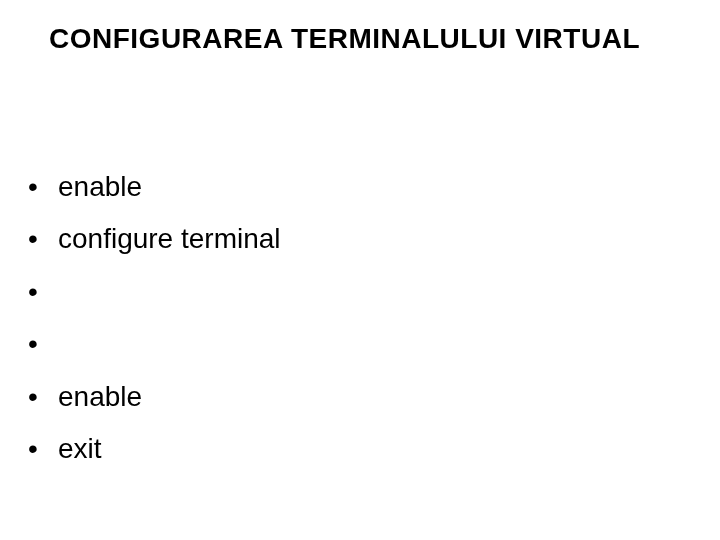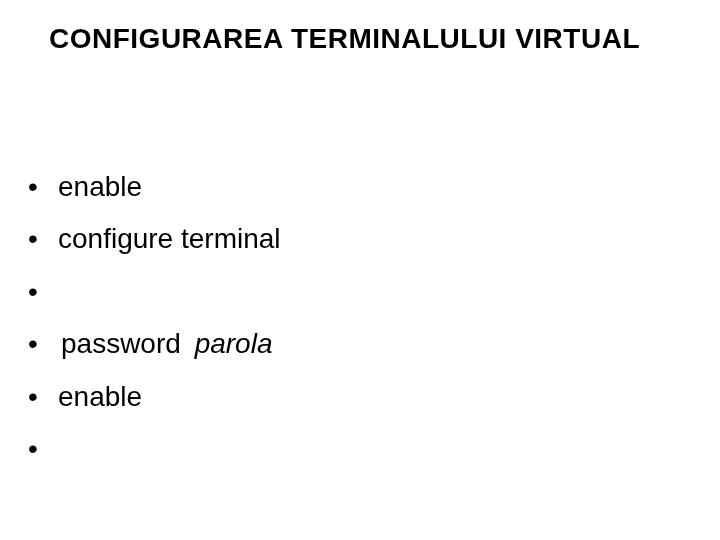--- a/index.html
+++ b/index.html
@@ -55,22 +55,22 @@
   </li>
   <li class="list-item">
     <span class="bullet">•</span>
     <span>configure terminal</span>
   </li>
   <li class="list-item">
     <span class="bullet">•</span>
   </li>
   <li class="list-item">
     <span class="bullet">•</span>
-    <span><span>password </span><span class="italic">parola</span></span>
   </li>
   <li class="list-item">
     <span class="bullet">•</span>
     <span>enable</span>
   </li>
   <li class="list-item">
     <span class="bullet">•</span>
+    <span>exit</span>
   </li>
 </ul>
 
 </body></html>

